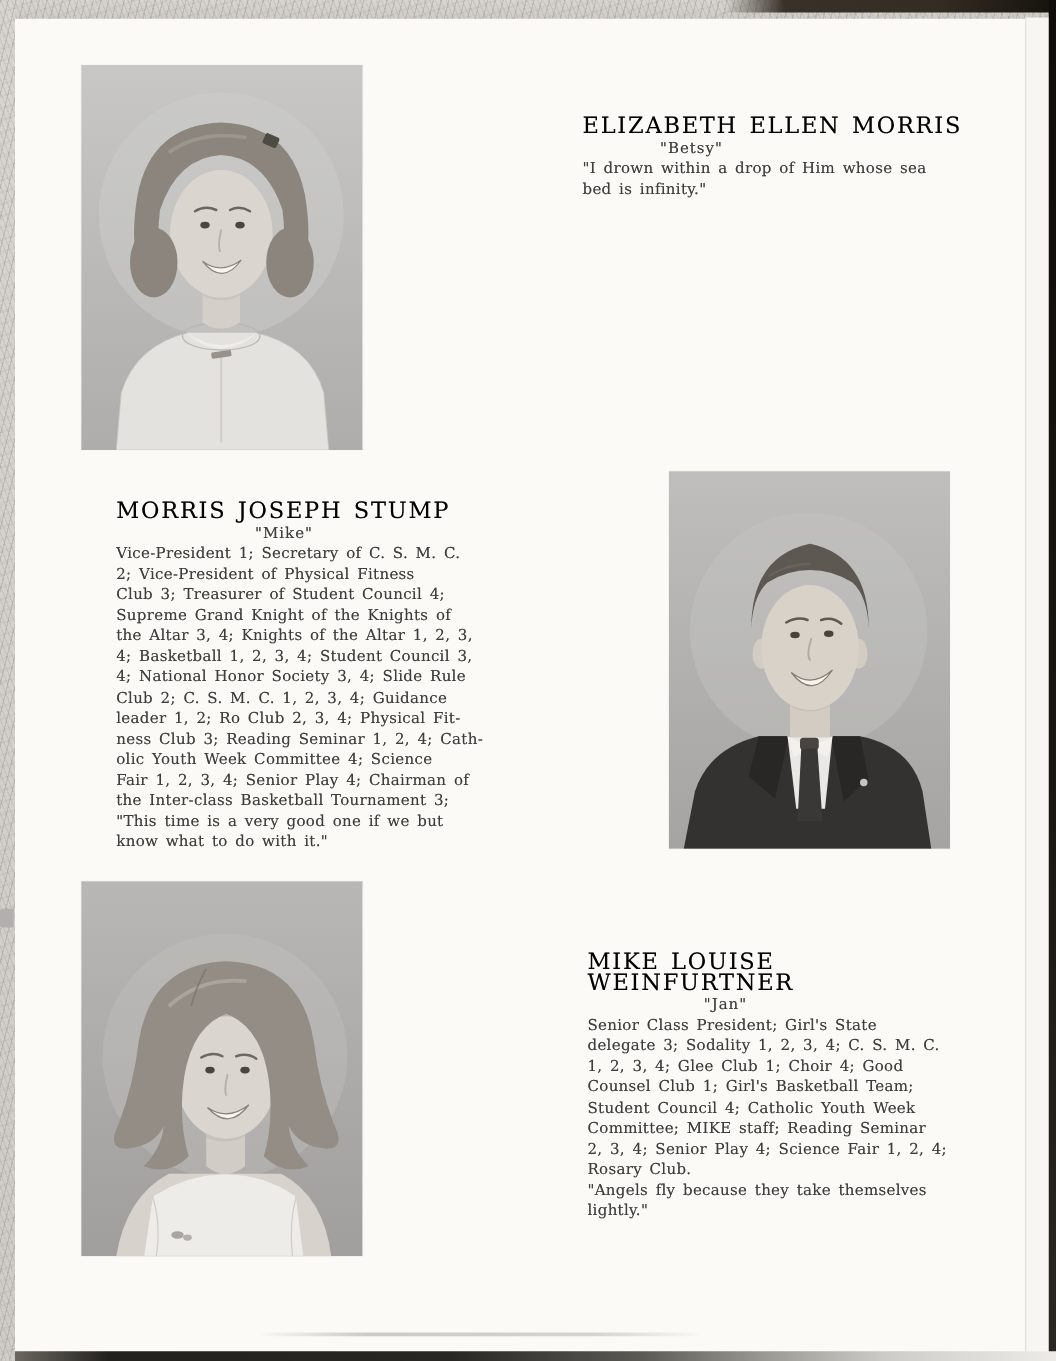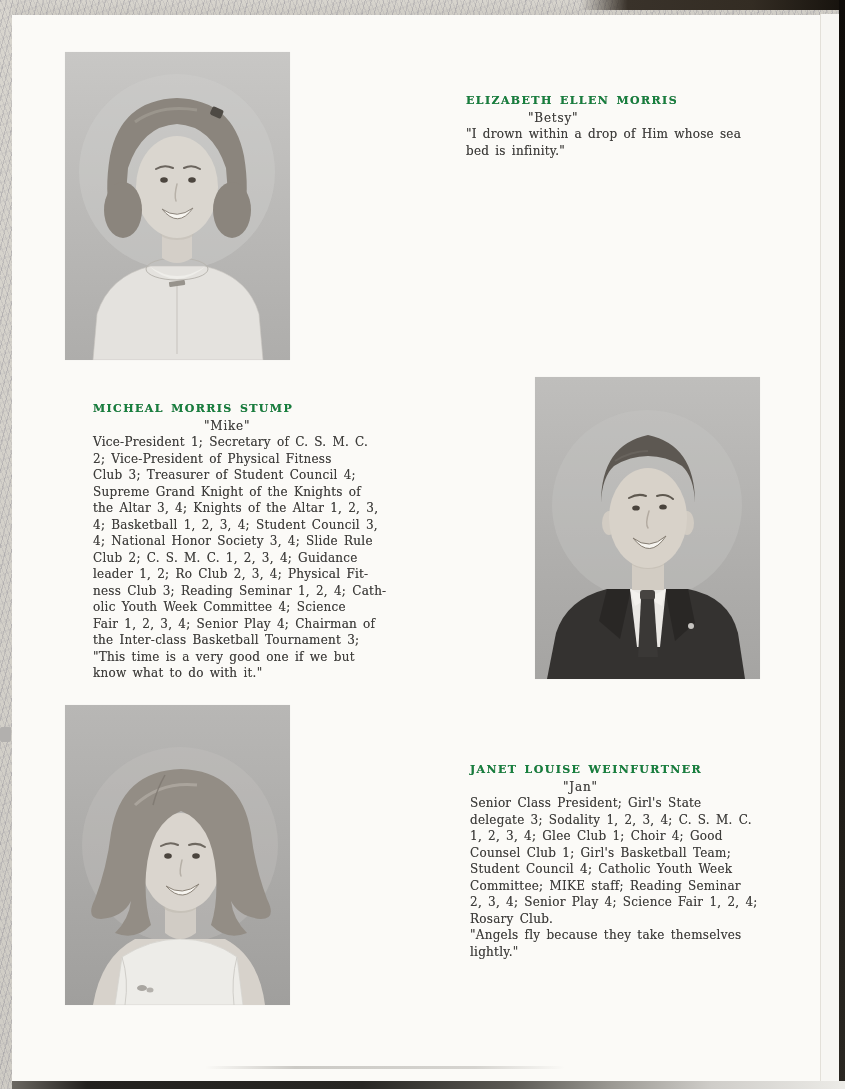--- a/index.html
+++ b/index.html
@@ -61,22 +61,22 @@
   
   .entry{
     position:absolute;color:#3e3d3b;font-size:12px;line-height:16.5px;
     letter-spacing:.25px;word-spacing:2px;
     text-shadow:0 0 .3px rgba(62,61,59,.55);
   }
   .entry-morris{left:466px;top:93px;width:305px;}
   .entry-stump{left:93px;top:401px;width:320px;}
   .entry-jan{left:470px;top:762px;width:320px;}
   .name{
-    margin:0;font-size:11px;font-weight:bold;letter-spacing:1.4px;
-    line-height:16.5px;color:#15803d;
+    margin:0;font-size:18px;font-weight:normal;letter-spacing:1.4px;
+    line-height:16.5px;color:#000000;
   }
   .nick{letter-spacing:.8px;}
   .entry-morris .nick{padding-left:62px;}
   .entry-stump .nick{padding-left:111px;}
   .entry-jan .nick{padding-left:93px;}
   .acts,.quote{white-space:pre-line;}
 </style>
 </head>
 <body>
 
@@ -209,41 +209,41 @@
   </figure>
 
   <section class="entry entry-morris">
     <h2 class="name">ELIZABETH ELLEN MORRIS</h2>
     <div class="nick">"Betsy"</div>
     <div class="quote">"I drown within a drop of Him whose sea
 bed is infinity."</div>
   </section>
 
   <section class="entry entry-stump">
-    <h2 class="name">MICHEAL MORRIS STUMP</h2>
+    <h2 class="name">MORRIS JOSEPH STUMP</h2>
     <div class="nick">"Mike"</div>
     <div class="acts">Vice-President 1; Secretary of C. S. M. C.
 2; Vice-President of Physical Fitness
 Club 3; Treasurer of Student Council 4;
 Supreme Grand Knight of the Knights of
 the Altar 3, 4; Knights of the Altar 1, 2, 3,
 4; Basketball 1, 2, 3, 4; Student Council 3,
 4; National Honor Society 3, 4; Slide Rule
 Club 2; C. S. M. C. 1, 2, 3, 4; Guidance
 leader 1, 2; Ro Club 2, 3, 4; Physical Fit-
 ness Club 3; Reading Seminar 1, 2, 4; Cath-
 olic Youth Week Committee 4; Science
 Fair 1, 2, 3, 4; Senior Play 4; Chairman of
 the Inter-class Basketball Tournament 3;</div>
     <div class="quote">"This time is a very good one if we but
 know what to do with it."</div>
   </section>
 
   <section class="entry entry-jan">
-    <h2 class="name">JANET LOUISE WEINFURTNER</h2>
+    <h2 class="name">MIKE LOUISE WEINFURTNER</h2>
     <div class="nick">"Jan"</div>
     <div class="acts">Senior Class President; Girl's State
 delegate 3; Sodality 1, 2, 3, 4; C. S. M. C.
 1, 2, 3, 4; Glee Club 1; Choir 4; Good
 Counsel Club 1; Girl's Basketball Team;
 Student Council 4; Catholic Youth Week
 Committee; MIKE staff; Reading Seminar
 2, 3, 4; Senior Play 4; Science Fair 1, 2, 4;
 Rosary Club.</div>
     <div class="quote">"Angels fly because they take themselves

